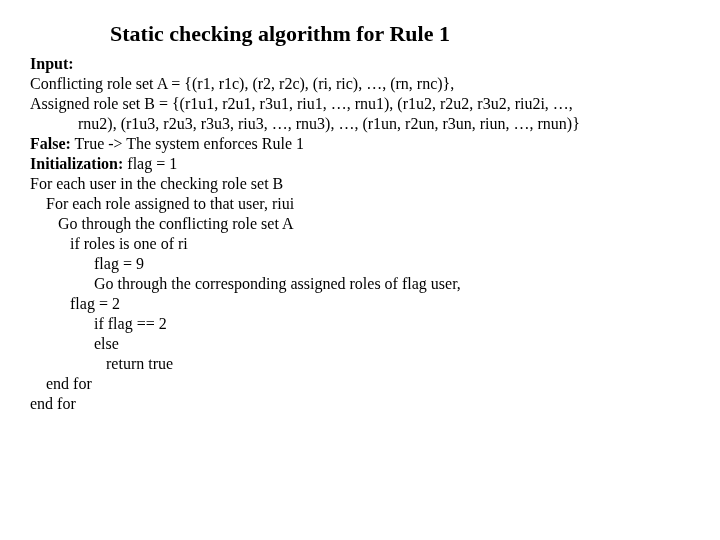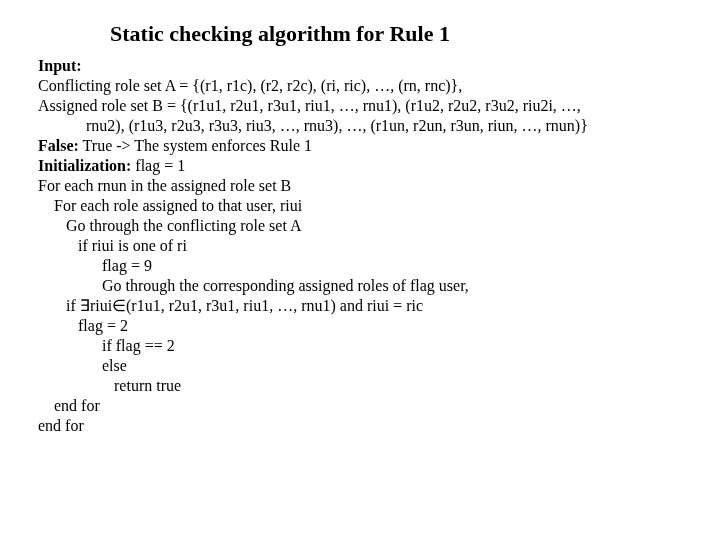--- a/index.html
+++ b/index.html
@@ -14,21 +14,21 @@
     height: 540px;
     box-sizing: border-box;
   }
   .title {
     font-size: 22px;
     font-weight: bold;
     margin-left: 80px;
     margin-bottom: 6px;
   }
   .section {
-    margin: 8px;
+    margin: 0;
   }
   .label {
     font-weight: bold;
   }
   .i1 { padding-left: 16px; }
   .i2 { padding-left: 28px; }
   .i3 { padding-left: 40px; }
   .i4 { padding-left: 64px; }
   .i5 { padding-left: 76px; }
   .cont { padding-left: 48px; }
@@ -48,27 +48,26 @@
 
   <div>
     <span class="label">False:</span>
     <span>True -&gt; The system enforces Rule 1</span>
   </div>
 
   <div>
     <span class="label">Initialization:</span><span> flag = 1</span>
   </div>
 
-  <div>For each rnun in the assigned role set B</div>
+  <div>For each user in the checking role set B</div>
   <div class="i1">For each role assigned to that user, riui</div>
   <div class="i2">Go through the conflicting role set A</div>
-  <div class="i3">if riui is one of ri</div>
+  <div class="i3">if roles is one of ri</div>
   <div class="i4">flag = 9</div>
   <div class="i4">Go through the corresponding assigned roles of flag user,</div>
-  <div class="i2">if ∃riui∈(r1u1, r2u1, r3u1, riu1, …, rnu1) and riui = ric</div>
   <div class="i3">flag = 2</div>
   <div class="i4">if flag == 2</div>
   <div class="i4">else</div>
   <div class="i5">return true</div>
   <div class="i1">end for</div>
   <div>end for</div>
 
 </div>
 
 </body></html>

